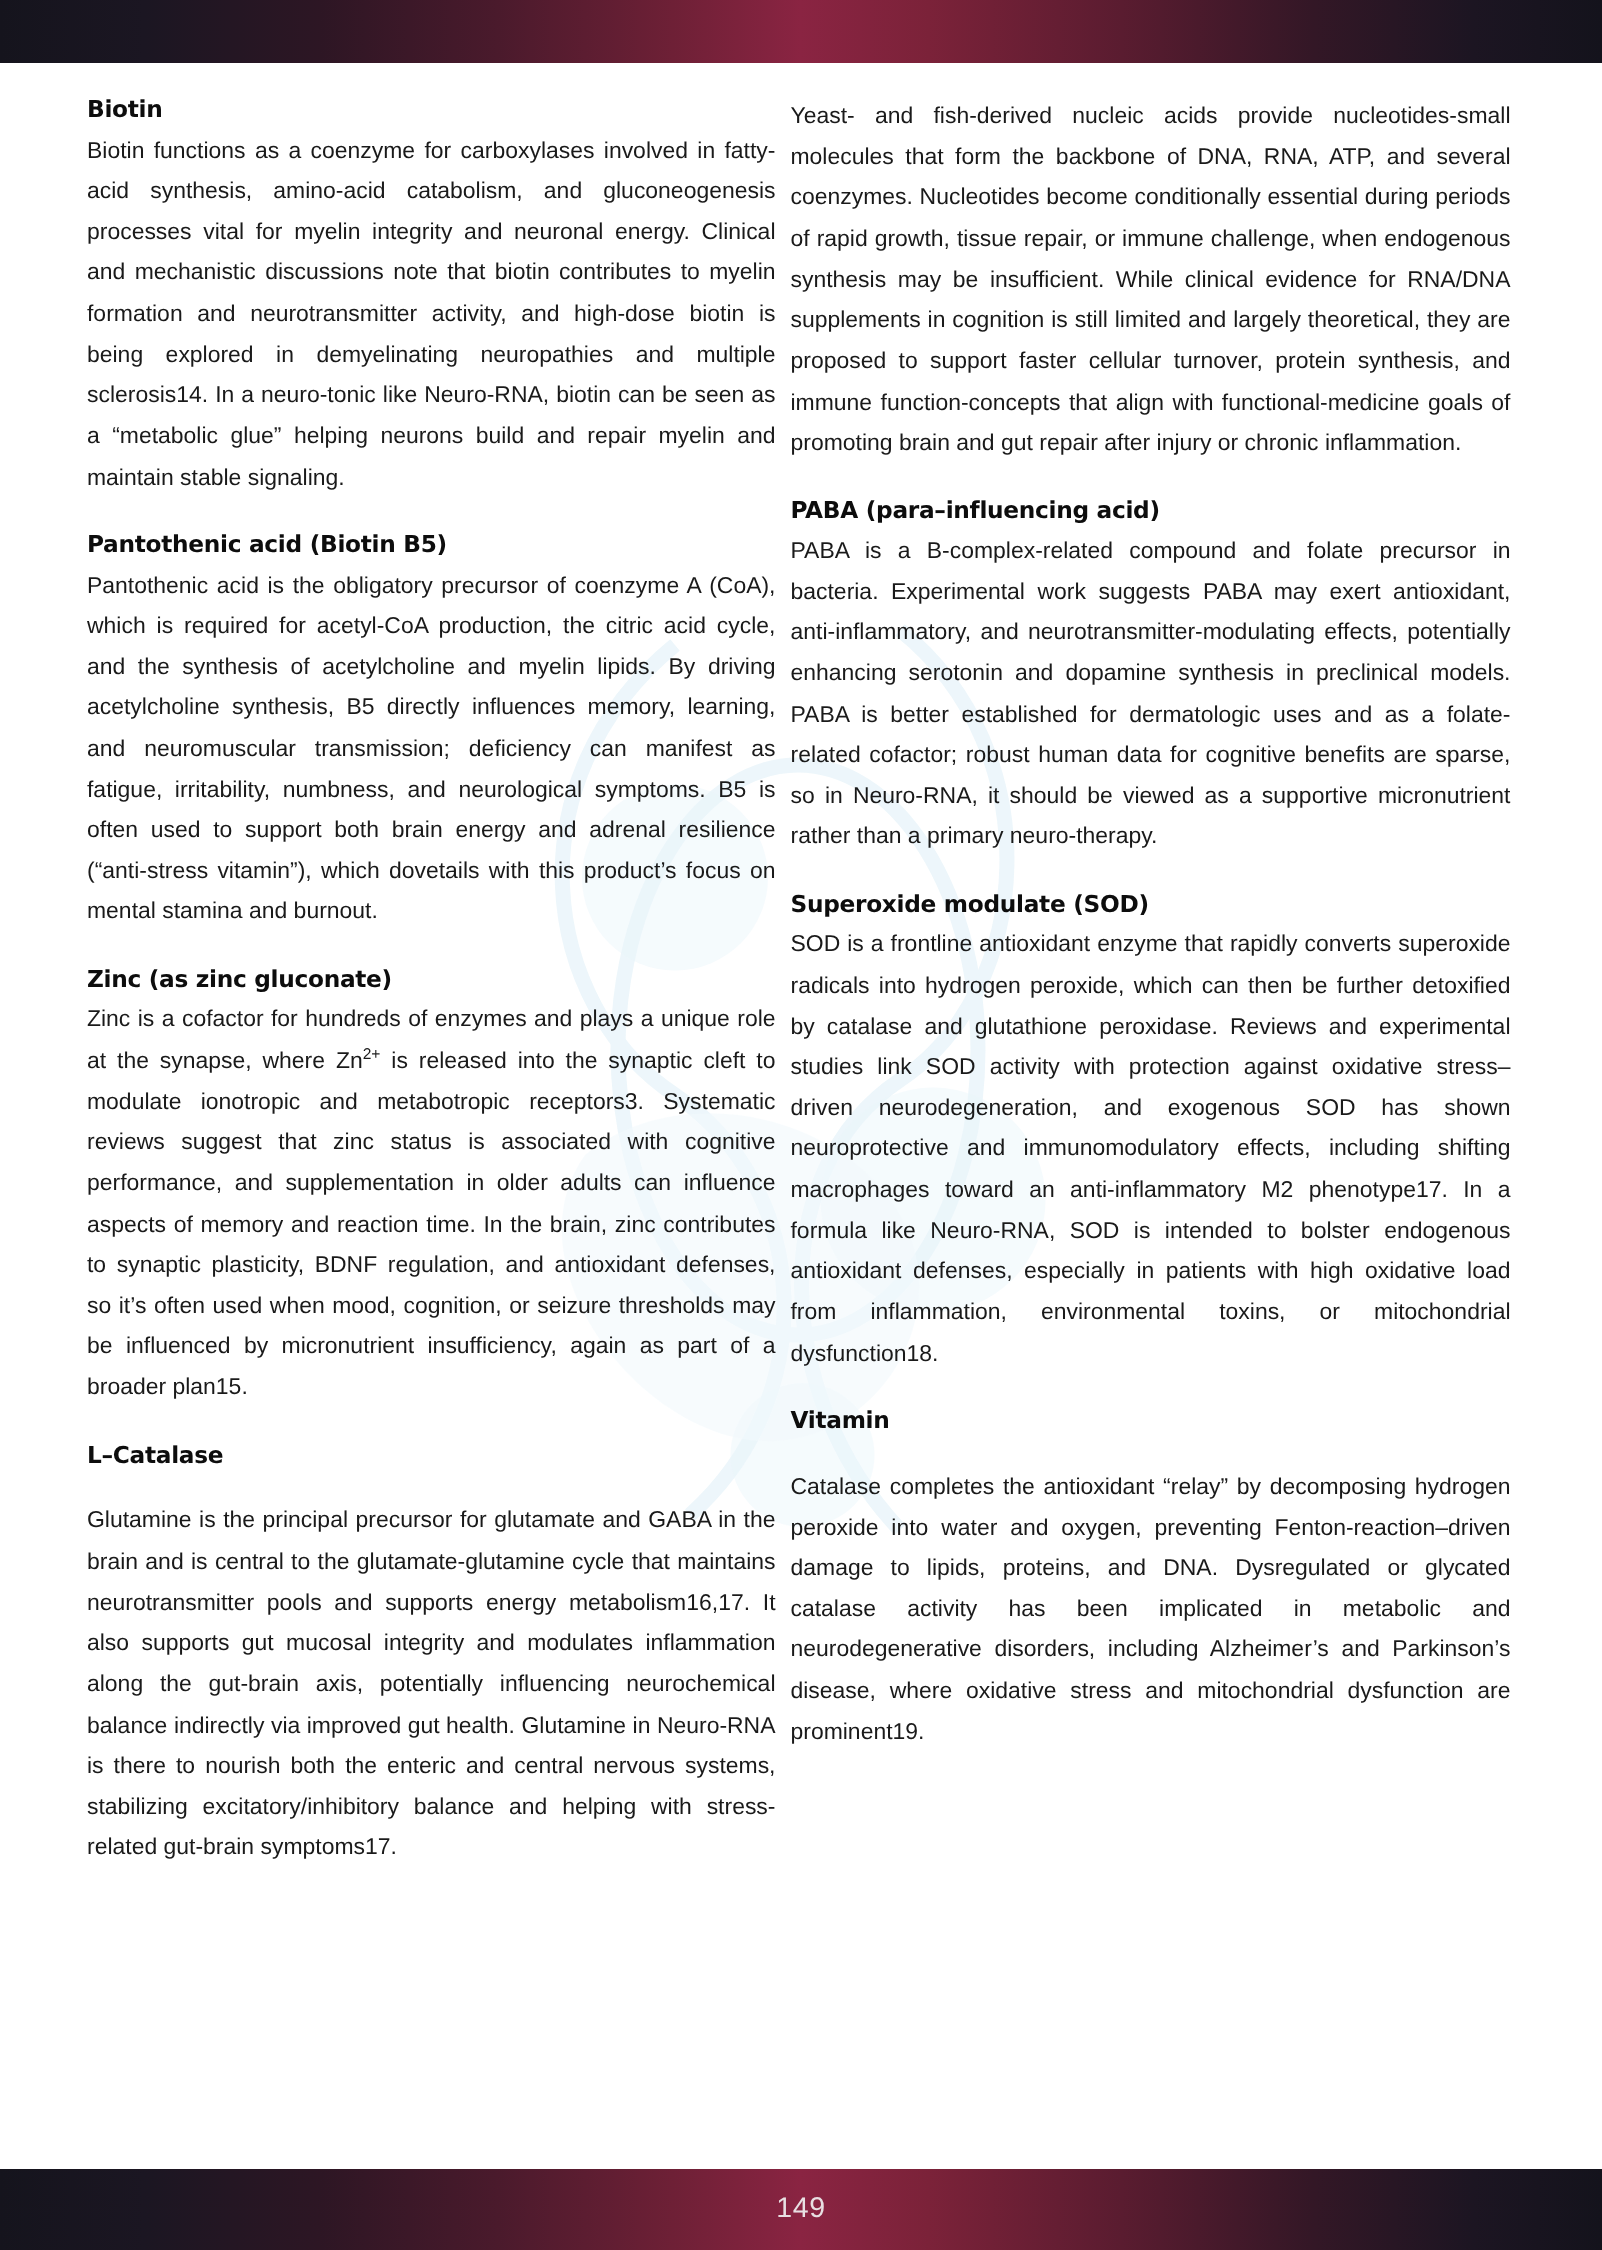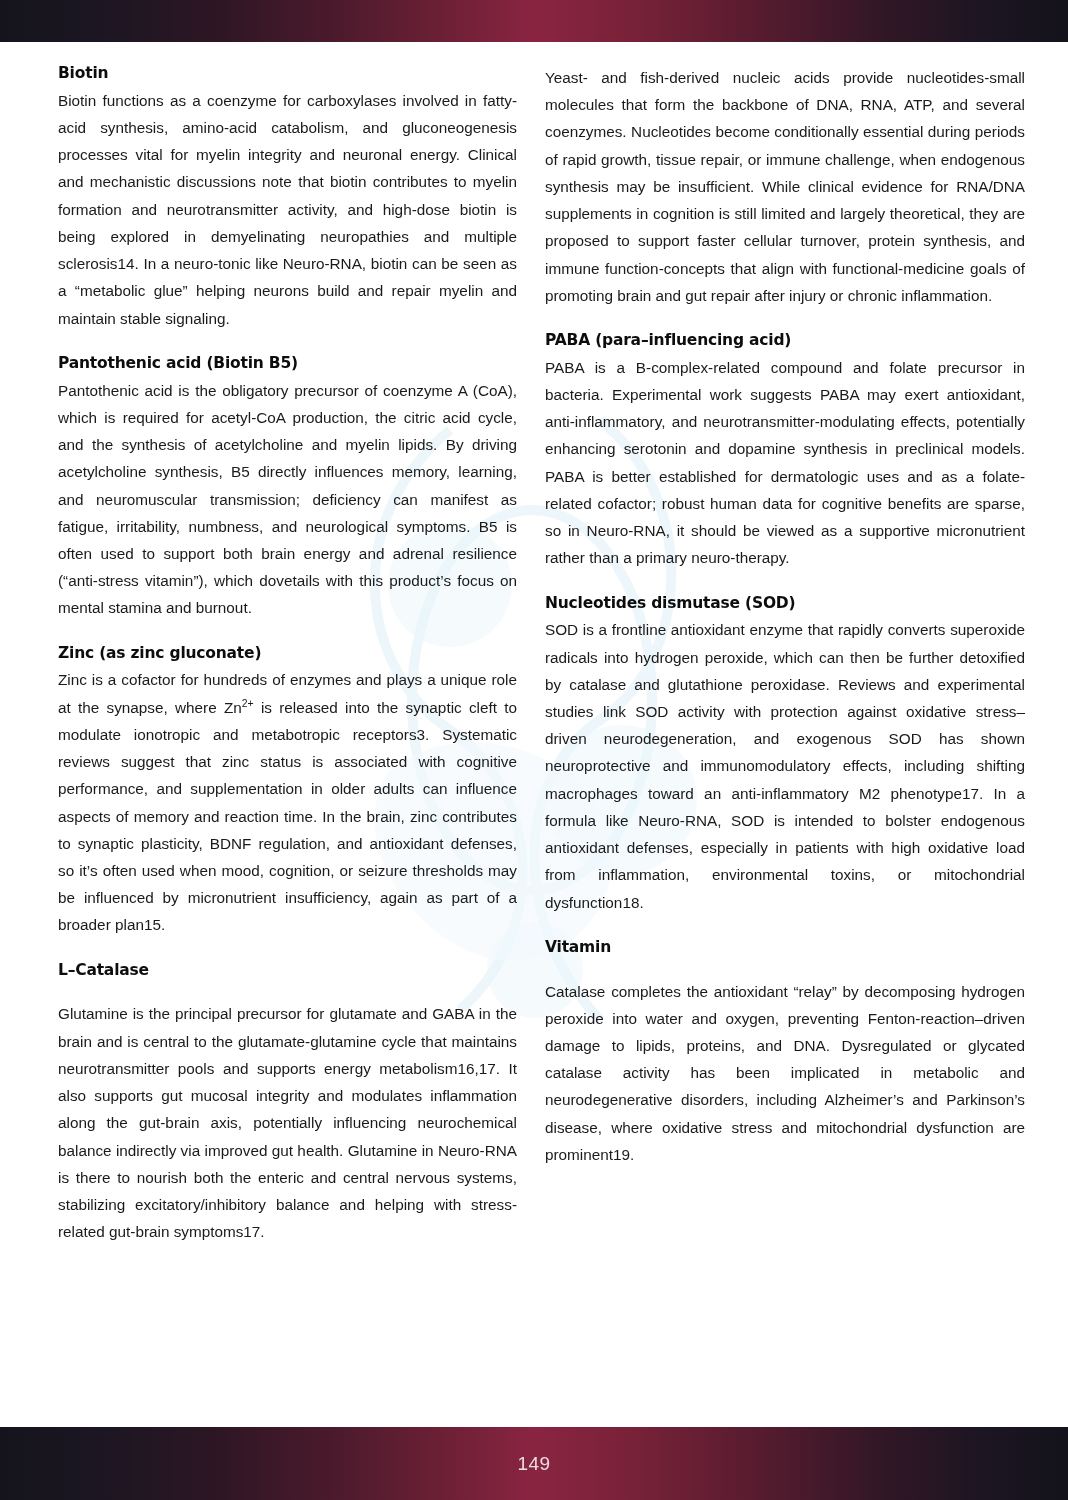--- a/index.html
+++ b/index.html
@@ -28,21 +28,21 @@
         #8a2442 50%,
         #7b2239 58%,
         #5a1c30 70%,
         #331726 82%,
         #1c1522 92%,
         #14131c 100%);
   }
   #page-header { top: 0; height: 42px; }
   #page-footer {
     bottom: 0;
-    height: 73px;
+    height: 54px;
     display: flex;
     align-items: center;
     justify-content: center;
   }
   .page-number {
     color: #e8dfe2;
     font-size: 19px;
     letter-spacing: .4px;
     font-family: "Liberation Sans", sans-serif;
   }
@@ -61,21 +61,21 @@
 
   
   #content {
     position: absolute;
     top: 42px;
     left: 0;
     width: 1068px;
     height: 1400px;
     padding: 22px 50px 0 58px;
     display: flex;
-    gap: 28px;
+    gap: 10px;
     z-index: 2;
   }
   .column {
     width: 459px;
     flex: 0 0 459px;
   }
   .column.right { width: 480px; flex: 0 0 480px; }
 
   h2.section-heading {
     font-family: "DejaVu Sans", sans-serif;
@@ -138,21 +138,21 @@
       <p class="body-text"><span>Pantothenic acid is the obligatory precursor of coenzyme A (CoA), which is required for acetyl-CoA production, the citric acid cycle, and the synthesis of acetylcholine and myelin lipids. By driving acetylcholine synthesis, B5 directly influences memory, learning, and neuromuscular transmission; deficiency can manifest as fatigue, irritability, numbness, and neurological symptoms. B5 is often used to support both brain energy and adrenal resilience (“anti-stress vitamin”), which dovetails with this product’s focus on mental stamina and burnout.</span></p>
       <h2 class="section-heading">Zinc (as zinc gluconate)</h2>
       <p class="body-text"><span>Zinc is a cofactor for hundreds of enzymes and plays a unique role at the synapse, where Zn</span><sup>2+</sup><span> is released into the synaptic cleft to modulate ionotropic and metabotropic receptors</span><span class="cite">3</span><span>. Systematic reviews suggest that zinc status is associated with cognitive performance, and supplementation in older adults can influence aspects of memory and reaction time. In the brain, zinc contributes to synaptic plasticity, BDNF regulation, and antioxidant defenses, so it’s often used when mood, cognition, or seizure thresholds may be influenced by micronutrient insufficiency, again as part of a broader plan</span><span class="cite">15</span><span>.</span></p>
       <h2 class="section-heading">L–Catalase</h2>
       <p class="body-text"><span>Glutamine is the principal precursor for glutamate and GABA in the brain and is central to the glutamate-glutamine cycle that maintains neurotransmitter pools and supports energy metabolism</span><span class="cite">16,17</span><span>. It also supports gut mucosal integrity and modulates inflammation along the gut-brain axis, potentially influencing neurochemical balance indirectly via improved gut health. Glutamine in Neuro-RNA is there to nourish both the enteric and central nervous systems, stabilizing excitatory/inhibitory balance and helping with stress-related gut-brain symptoms</span><span class="cite">17</span><span>.</span></p>
     </div>
   <div class="column right" id="col-right">
       <p class="body-text"><span>Yeast- and fish-derived nucleic acids provide nucleotides-small molecules that form the backbone of DNA, RNA, ATP, and several coenzymes. Nucleotides become conditionally essential during periods of rapid growth, tissue repair, or immune challenge, when endogenous synthesis may be insufficient. While clinical evidence for RNA/DNA supplements in cognition is still limited and largely theoretical, they are proposed to support faster cellular turnover, protein synthesis, and immune function-concepts that align with functional-medicine goals of promoting brain and gut repair after injury or chronic inflammation.</span></p>
       <h2 class="section-heading">PABA (para–influencing acid)</h2>
       <p class="body-text"><span>PABA is a B-complex-related compound and folate precursor in bacteria. Experimental work suggests PABA may exert antioxidant, anti-inflammatory, and neurotransmitter-modulating effects, potentially enhancing serotonin and dopamine synthesis in preclinical models. PABA is better established for dermatologic uses and as a folate-related cofactor; robust human data for cognitive benefits are sparse, so in Neuro-RNA, it should be viewed as a supportive micronutrient rather than a primary neuro-therapy.</span></p>
-      <h2 class="section-heading">Nucleotides dismutase (SOD)</h2>
+      <h2 class="section-heading">Superoxide modulate (SOD)</h2>
       <p class="body-text"><span>SOD is a frontline antioxidant enzyme that rapidly converts superoxide radicals into hydrogen peroxide, which can then be further detoxified by catalase and glutathione peroxidase. Reviews and experimental studies link SOD activity with protection against oxidative stress–driven neurodegeneration, and exogenous SOD has shown neuroprotective and immunomodulatory effects, including shifting macrophages toward an anti-inflammatory M2 phenotype</span><span class="cite">17</span><span>. In a formula like Neuro-RNA, SOD is intended to bolster endogenous antioxidant defenses, especially in patients with high oxidative load from inflammation, environmental toxins, or mitochondrial dysfunction</span><span class="cite">18</span><span>.</span></p>
       <h2 class="section-heading">Vitamin</h2>
       <p class="body-text"><span>Catalase completes the antioxidant “relay” by decomposing hydrogen peroxide into water and oxygen, preventing Fenton-reaction–driven damage to lipids, proteins, and DNA. Dysregulated or glycated catalase activity has been implicated in metabolic and neurodegenerative disorders, including Alzheimer’s and Parkinson’s disease, where oxidative stress and mitochondrial dysfunction are prominent</span><span class="cite">19</span><span>.</span></p>
     </div>
 
 </div>
 
 <div class="band" id="page-footer">
   <span class="page-number">149</span>
 </div>

